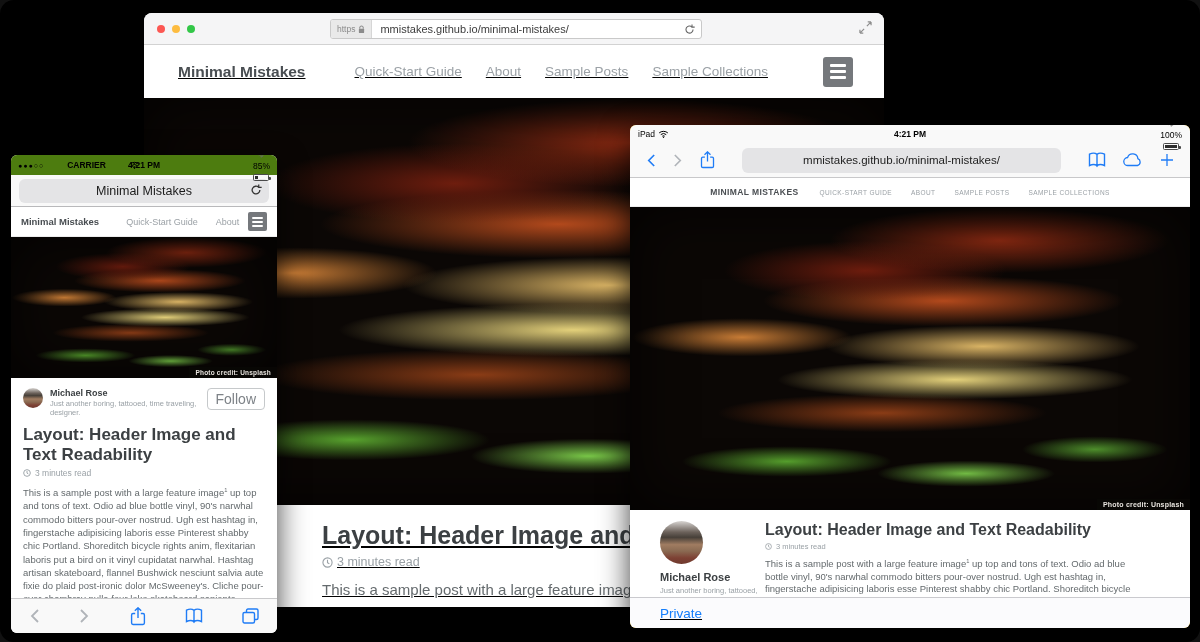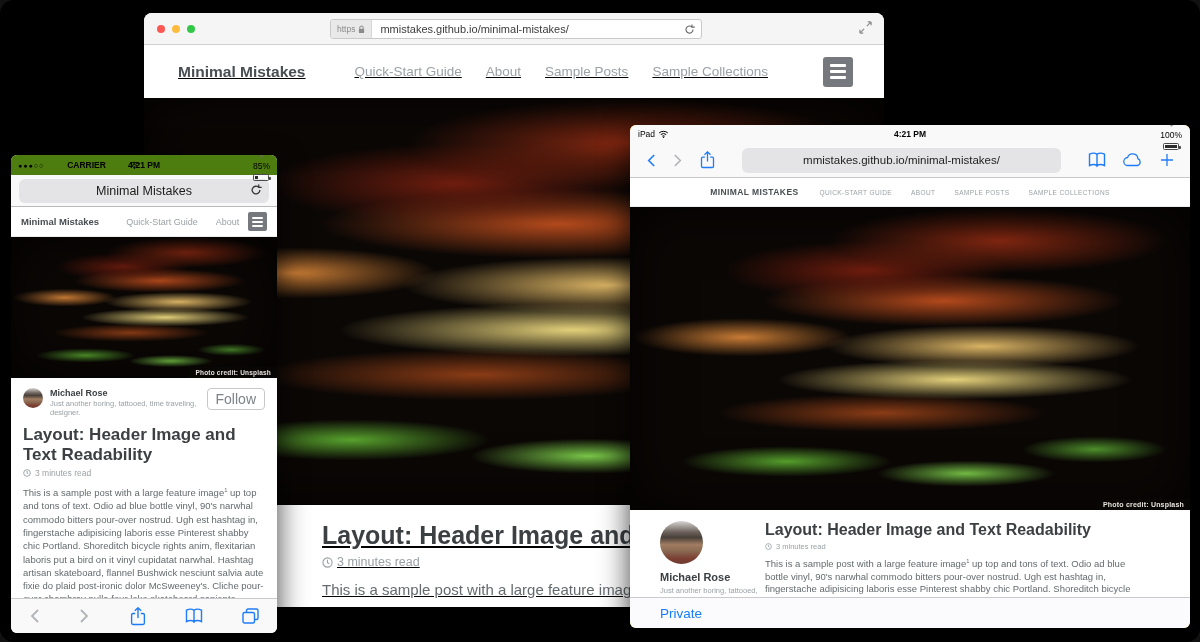--- a/index.html
+++ b/index.html
@@ -111,21 +111,21 @@
   .p-content { display:flex; height:87px; overflow:hidden; background:#fff; }
   .p-side { width:135px; padding:11px 0 0 30px; flex:none; }
   .p-avatar { width:43px; height:43px; margin-bottom:7px; }
   .p-name { font-size:11px; font-weight:bold; color:#3c4043; }
   .p-bio { font-size:7.5px; color:#9aa1a6; margin-top:3px; width:108px; max-height:9px; overflow:hidden; }
   .p-main { padding:11px 40px 0 0; }
   .p-title { font-size:16px; font-weight:bold; color:#3c4043; }
   .p-meta { margin-top:3px; font-size:7.5px; }
   .p-body { margin-top:7px; font-size:9.5px; line-height:1.33; color:#646a6d; }
   .p-private { position:absolute; left:0; right:0; bottom:0; height:31px; background:#fbfbfd; border-top:1px solid #cacace;
-               display:flex; align-items:center; padding-left:30px; }
+               display:flex; align-items:center; padding-left:30px;text-decoration:underline; }
   .p-private span { color:#157efb; font-size:13.5px; }
 
   sup { font-size:.6em; }
   svg { display:block; }
 </style>
 </head>
 <body>
 
 <div class="canvas">
 

